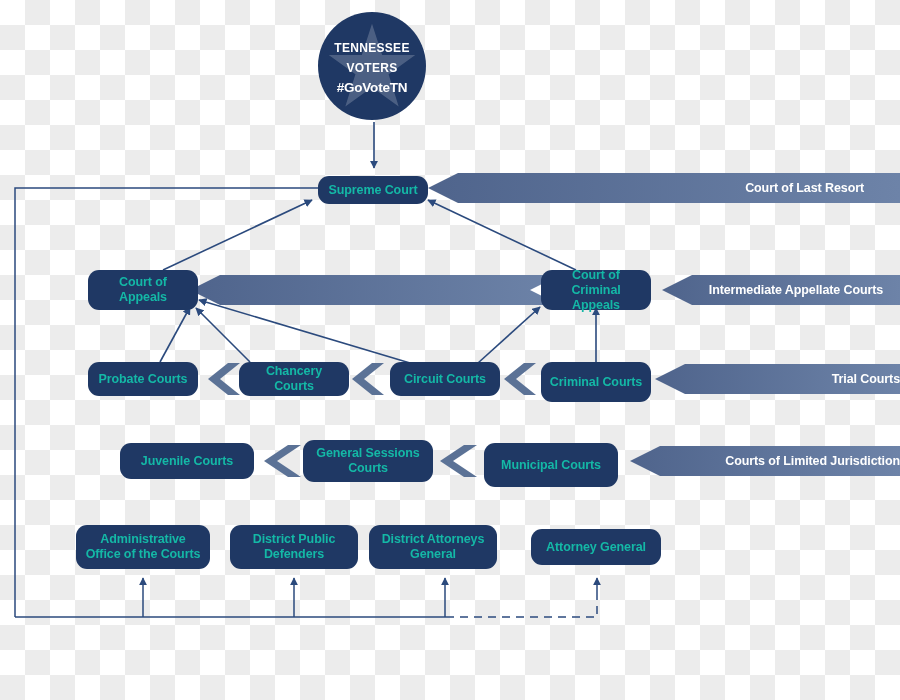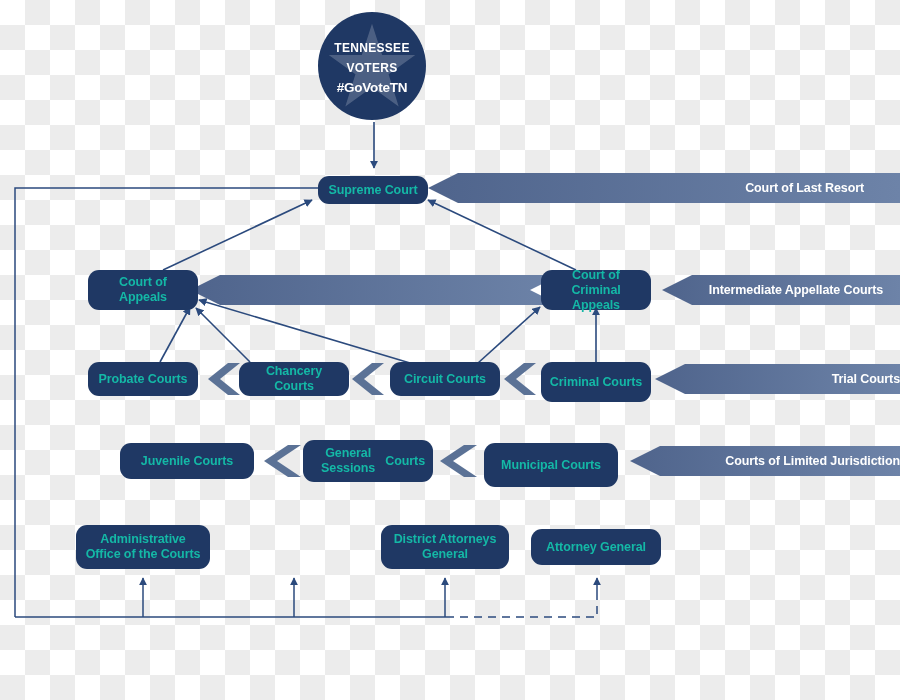--- a/index.html
+++ b/index.html
@@ -271,36 +271,40 @@
   </div>
 
   <div class="node" style="left:541px; top:362px; width:110px; height:40px;">
     <span>Criminal Courts</span>
   </div>
 
   <div class="node" style="left:120px; top:443px; width:134px; height:36px;">
     <span>Juvenile Courts</span>
   </div>
 
-  <div class="node" style="left:303px; top:440px; width:130px; height:42px; ">
+  <div class="node" style="left:303px; top:440px; width:130px; height:42px; flex-direction:column;">
     <span>General Sessions</span>
     <span>Courts</span>
   </div>
 
   <div class="node" style="left:484px; top:443px; width:134px; height:44px;">
     <span>Municipal Courts</span>
   </div>
 
   <div class="node" style="left:76px; top:525px; width:134px; height:44px; flex-direction:column;">
     <span>Administrative</span>
     <span>Office of the Courts</span>
   </div>
 
-
-  <div class="node" style="left:381px; top:525px; width:128px; height:44px; flex-direction:column;">
+  <div class="node" style="left:230px; top:525px; width:128px; height:44px; flex-direction:column;">
+    <span>District Public</span>
+    <span>Defenders</span>
+  </div>
+
+  <div class="node" style="left:369px; top:525px; width:128px; height:44px; flex-direction:column;">
     <span>District Attorneys</span>
     <span>General</span>
   </div>
 
   <div class="node" style="left:531px; top:529px; width:130px; height:36px;">
     <span>Attorney General</span>
   </div>
 
 </div>
 

